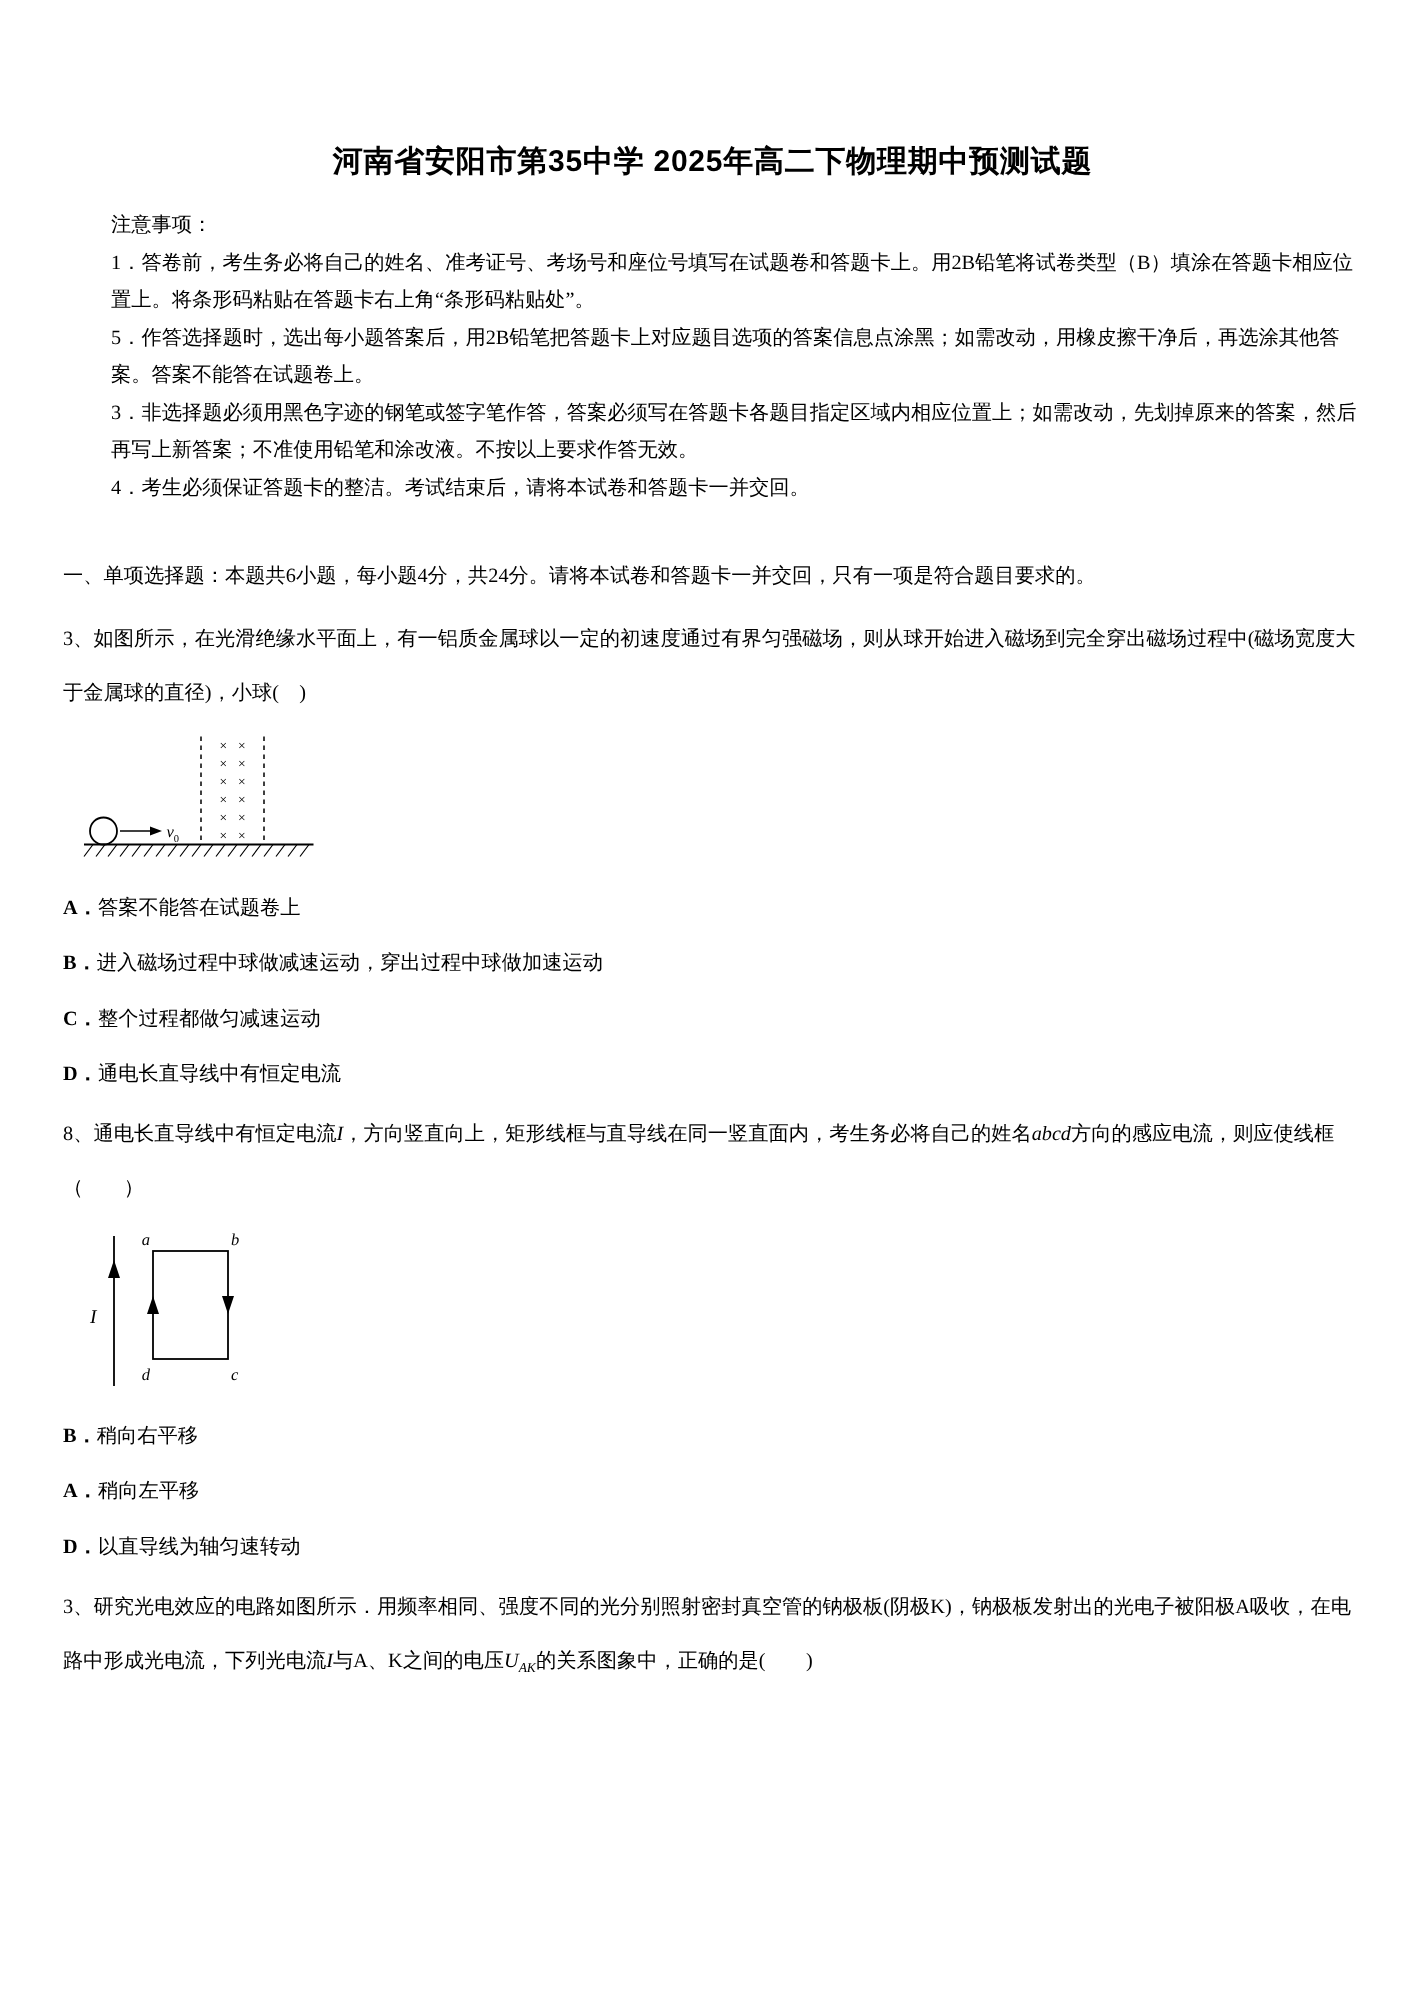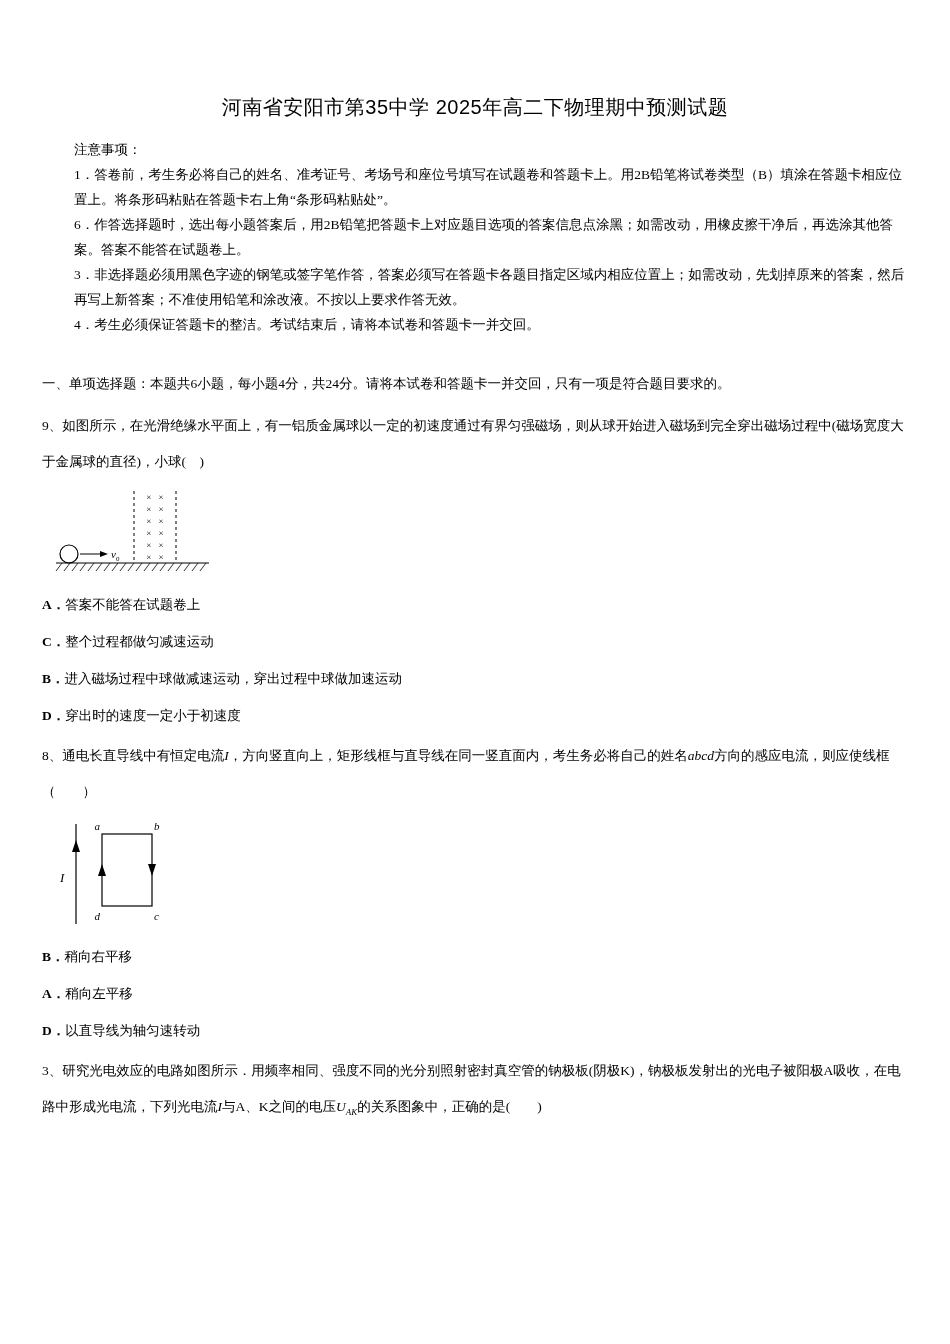--- a/index.html
+++ b/index.html
@@ -6,21 +6,21 @@
   html,body { background:#ffffff; }
   body {
     width:950px; height:1344px;
     font-family:"Liberation Serif", serif;
     color:#000;
     overflow:hidden;
   }
   .page { padding:94px 42px 0 42px; }
   .title {
     font-family:"Liberation Sans", sans-serif;
-    font-size:20px; font-weight:normal;
+    font-size:20px; font-weight:bold;
     text-align:center;
     margin-bottom:16px;
     letter-spacing:0.5px;
   }
   .notice-heading, .notice-item {
     font-size:13.5px; line-height:25px;margin-left:32px;
   }
   .section-heading {
     font-size:13.5px; line-height:25px;
     margin-top:34px;
@@ -49,29 +49,29 @@
 </head>
 <body>
 
 <div class="page">
 
   <h1 class="title">河南省安阳市第35中学 2025年高二下物理期中预测试题</h1>
 
   <section>
     <p class="notice-heading">注意事项：</p>
     <p class="notice-item">1．答卷前，考生务必将自己的姓名、准考证号、考场号和座位号填写在试题卷和答题卡上。用2B铅笔将试卷类型（B）填涂在答题卡相应位置上。将条形码粘贴在答题卡右上角“条形码粘贴处”。</p>
-    <p class="notice-item">6．作答选择题时，选出每小题答案后，用2B铅笔把答题卡上对应题目选项的答案信息点涂黑；如需改动，用橡皮擦干净后，再选涂其他答案。答案不能答在试题卷上。</p>
+    <p class="notice-item">5．作答选择题时，选出每小题答案后，用2B铅笔把答题卡上对应题目选项的答案信息点涂黑；如需改动，用橡皮擦干净后，再选涂其他答案。答案不能答在试题卷上。</p>
     <p class="notice-item">3．非选择题必须用黑色字迹的钢笔或签字笔作答，答案必须写在答题卡各题目指定区域内相应位置上；如需改动，先划掉原来的答案，然后再写上新答案；不准使用铅笔和涂改液。不按以上要求作答无效。</p>
     <p class="notice-item">4．考生必须保证答题卡的整洁。考试结束后，请将本试卷和答题卡一并交回。</p>
   </section>
 
   <p class="section-heading">一、单项选择题：本题共6小题，每小题4分，共24分。请将本试卷和答题卡一并交回，只有一项是符合题目要求的。</p>
 
   <div>
-    <p class="stem">9、如图所示，在光滑绝缘水平面上，有一铝质金属球以一定的初速度通过有界匀强磁场，则从球开始进入磁场到完全穿出磁场过程中(磁场宽度大于金属球的直径)，小球(　)</p>
+    <p class="stem">3、如图所示，在光滑绝缘水平面上，有一铝质金属球以一定的初速度通过有界匀强磁场，则从球开始进入磁场到完全穿出磁场过程中(磁场宽度大于金属球的直径)，小球(　)</p>
 
     <div class="figure">
       <svg width="180" height="90" viewBox="0 0 180 90">
 
         <circle cx="15" cy="66" r="9" fill="#fff" stroke="#000" stroke-width="1.2"></circle>
 
         <g>
           <line x1="26" y1="66" x2="46" y2="66" stroke="#000" stroke-width="1"></line>
           <polygon points="46,63 54,66 46,69" fill="#000"></polygon>
         </g>
@@ -89,23 +89,23 @@
         </g>
 
         <g>
           <line x1="2" y1="75" x2="155" y2="75" stroke="#000" stroke-width="1.2"></line>
           <path d="M8 75 l-6 8M16 75 l-6 8M24 75 l-6 8M32 75 l-6 8M40 75 l-6 8M48 75 l-6 8M56 75 l-6 8M64 75 l-6 8M72 75 l-6 8M80 75 l-6 8M88 75 l-6 8M96 75 l-6 8M104 75 l-6 8M112 75 l-6 8M120 75 l-6 8M128 75 l-6 8M136 75 l-6 8M144 75 l-6 8M152 75 l-6 8" stroke="#000" stroke-width="0.8" fill="none"></path>
         </g>
       </svg>
     </div>
 
     <p class="option"><span class="opt-label">A．</span><span>答案不能答在试题卷上</span></p>
+    <p class="option"><span class="opt-label">B．</span><span>进入磁场过程中球做减速运动，穿出过程中球做加速运动</span></p>
     <p class="option"><span class="opt-label">C．</span><span>整个过程都做匀减速运动</span></p>
-    <p class="option"><span class="opt-label">B．</span><span>进入磁场过程中球做减速运动，穿出过程中球做加速运动</span></p>
-    <p class="option"><span class="opt-label">D．</span><span>穿出时的速度一定小于初速度</span></p>
+    <p class="option"><span class="opt-label">D．</span><span>通电长直导线中有恒定电流</span></p>
   </div>
 
   <div>
     <p class="stem"><span>8、通电长直导线中有恒定电流</span><span class="it">I</span><span>，方向竖直向上，矩形线框与直导线在同一竖直面内，考生务必将自己的姓名</span><span class="it">abcd</span><span>方向的感应电流，则应使线框（　　）</span></p>
 
     <div class="figure">
       <svg width="125" height="112" viewBox="0 0 125 112">
 
         <g>
           <line x1="22" y1="6" x2="22" y2="106" stroke="#000" stroke-width="1.2"></line>

